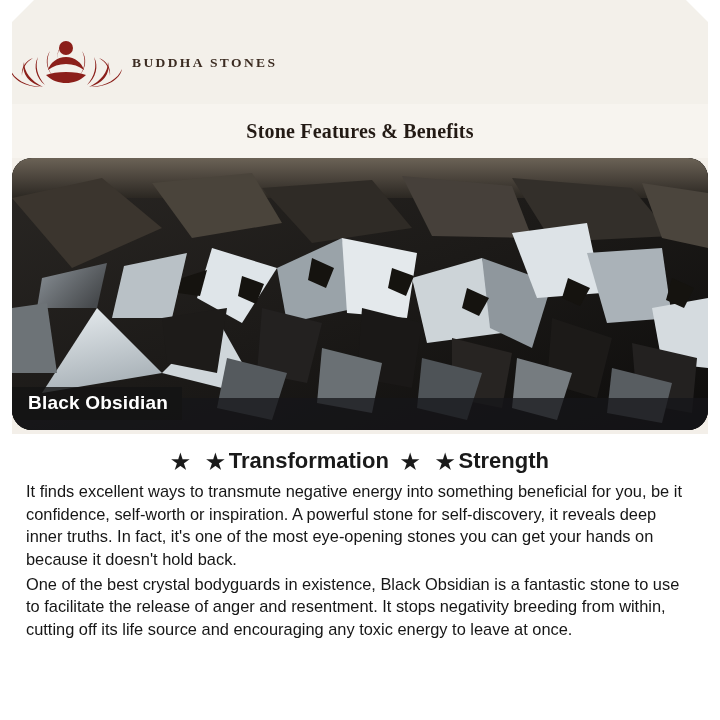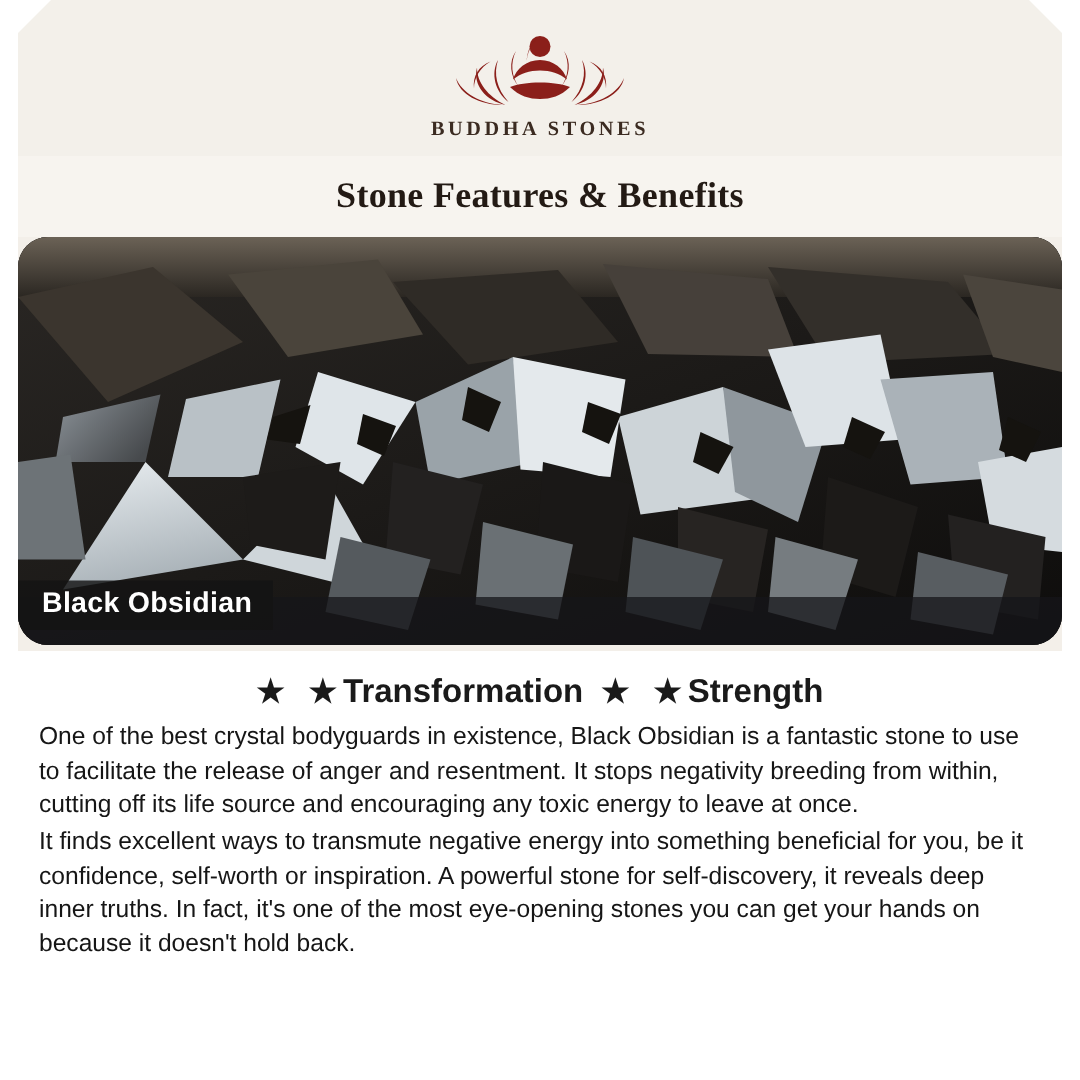--- a/index.html
+++ b/index.html
@@ -23,21 +23,20 @@
 
   
   .brand {
     position: absolute;
     left: 0;
     top: 0;
     width: 720px;
     height: 110px;
     background: #f3f0ea;
     display: flex;
-    flex-direction: column;
     align-items: center;
     justify-content: flex-start;
     padding-top: 14px;
     box-sizing: border-box;
   }
   .lotus-icon {
     width: 132px;
     height: 62px;
     display: block;
   }
@@ -58,21 +57,21 @@
     width: 720px;
     height: 54px;
     background: #f7f4ef;
     display: flex;
     align-items: center;
     justify-content: center;
   }
   .title-banner .title {
     font-family: "Liberation Serif", serif;
     font-weight: bold;
-    font-size: 24px;
+    font-size: 20px;
     color: #231a14;
     letter-spacing: 0.2px;
   }
 
   
   .photo {
     position: absolute;
     left: 12px;
     top: 158px;
     width: 696px;
@@ -296,22 +295,22 @@
       </div>
       <div class="benefit">
         <span class="star">★</span>
       </div>
       <div class="benefit">
         <span class="star">★</span>
         <span>Strength</span>
       </div>
     </div>
 
+    <p class="para">It finds excellent ways to transmute negative energy into something beneficial for you, be it confidence, self-worth or inspiration. A powerful stone for self-discovery, it reveals deep inner truths. In fact, it's one of the most eye-opening stones you can get your hands on because it doesn't hold back.</p>
     <p class="para">One of the best crystal bodyguards in existence, Black Obsidian is a fantastic stone to use to facilitate the release of anger and resentment. It stops negativity breeding from within, cutting off its life source and encouraging any toxic energy to leave at once.</p>
-    <p class="para">It finds excellent ways to transmute negative energy into something beneficial for you, be it confidence, self-worth or inspiration. A powerful stone for self-discovery, it reveals deep inner truths. In fact, it's one of the most eye-opening stones you can get your hands on because it doesn't hold back.</p>
   </div>
 
   <div class="edge-left"></div>
   <div class="edge-right"></div>
   <div class="edge-bottom"></div>
   <div class="corner-tl"></div>
   <div class="corner-tr"></div>
 </div>
 
 </body></html>

